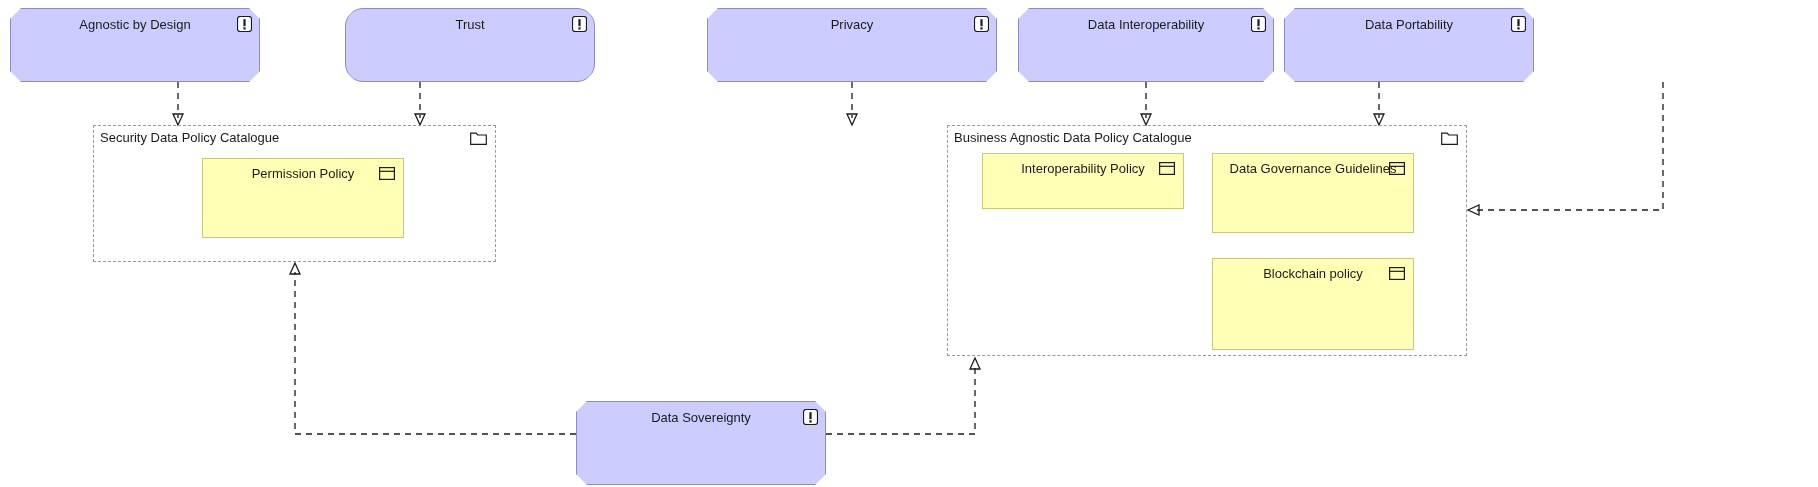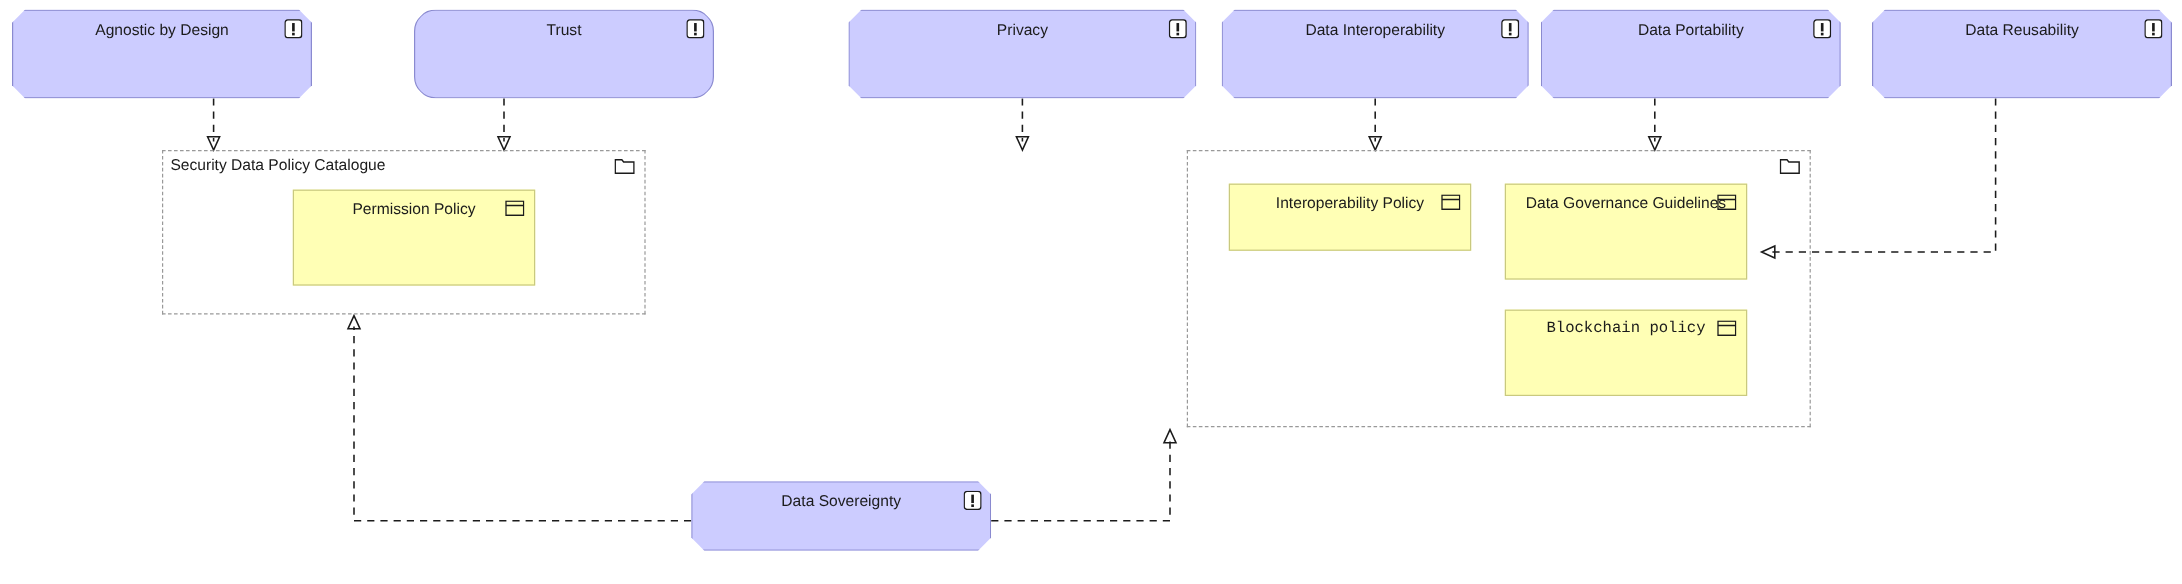--- a/index.html
+++ b/index.html
@@ -76,21 +76,20 @@
     top: 8px;
     width: 16px;
     height: 13px;
   }
   
   .grouping {
     position: absolute;
     border: 1px dashed #999999;
     box-sizing: border-box;
     background: transparent;
-    margin-left: 42px;
   }
   .grouping .glabel {
     position: absolute;
     left: 6px;
     top: 4px;
     font-size: 13px;
     color: #1b1b1b;
     line-height: 15px;
     white-space: nowrap;
   }
@@ -209,74 +208,67 @@
 
   <div class="principle" style="left:1018px; top:8px; width:256px; height:74px;">
     <div class="label">Data Interoperability</div>
     <svg class="pr-icon" viewBox="0 0 15 16">
       <rect x="0.5" y="0.5" width="14" height="15" rx="2.5" fill="#ffffff" stroke="#1b1b1b" stroke-width="1.2"></rect>
       <rect x="6.4" y="3.2" width="2.2" height="7" fill="#1b1b1b"></rect>
       <rect x="6.4" y="11.3" width="2.2" height="2.2" fill="#1b1b1b"></rect>
     </svg>
   </div>
 
-  <div class="principle" style="left:1560px; top:8px; width:250px; height:74px;">
-    <div class="label">Data Reusability</div>
-    <svg class="pr-icon" viewBox="0 0 15 16">
-      <rect x="0.5" y="0.5" width="14" height="15" rx="2.5" fill="#ffffff" stroke="#1b1b1b" stroke-width="1.2"></rect>
-      <rect x="6.4" y="3.2" width="2.2" height="7" fill="#1b1b1b"></rect>
-      <rect x="6.4" y="11.3" width="2.2" height="2.2" fill="#1b1b1b"></rect>
-    </svg>
-  </div>
 
   <div class="grouping" style="left:93px; top:125px; width:403px; height:137px;">
     <div class="glabel">Security Data Policy Catalogue</div>
     <svg class="folder-icon" viewBox="0 0 17 14">
       <path d="M0.7 13.3 V2.2 H6.2 L7.7 4.0 H16.3 V13.3 Z" fill="none" stroke="#1b1b1b" stroke-width="1.2" stroke-linejoin="miter"></path>
     </svg>
     <div class="bizobj" style="left:108px; top:32px; width:202px; height:80px;">
       <div class="label">Permission Policy</div>
       <svg class="bo-icon" viewBox="0 0 16 13">
         <rect x="0.6" y="0.6" width="14.8" height="11.8" fill="none" stroke="#1b1b1b" stroke-width="1.2"></rect>
         <line x1="0.6" y1="4.3" x2="15.4" y2="4.3" stroke="#1b1b1b" stroke-width="1.2"></line>
       </svg>
     </div>
   </div>
 
   <div class="grouping" style="left:947px; top:125px; width:520px; height:231px;">
+    <div class="glabel">Business Agnostic Data Policy Catalogue</div>
     <svg class="folder-icon" viewBox="0 0 17 14">
       <path d="M0.7 13.3 V2.2 H6.2 L7.7 4.0 H16.3 V13.3 Z" fill="none" stroke="#1b1b1b" stroke-width="1.2" stroke-linejoin="miter"></path>
     </svg>
 
     <div class="bizobj" style="left:34px; top:27px; width:202px; height:56px;">
       <div class="label">Interoperability Policy</div>
       <svg class="bo-icon" viewBox="0 0 16 13">
         <rect x="0.6" y="0.6" width="14.8" height="11.8" fill="none" stroke="#1b1b1b" stroke-width="1.2"></rect>
         <line x1="0.6" y1="4.3" x2="15.4" y2="4.3" stroke="#1b1b1b" stroke-width="1.2"></line>
       </svg>
     </div>
 
     <div class="bizobj" style="left:264px; top:27px; width:202px; height:80px;">
       <div class="label">Data Governance Guidelines</div>
       <svg class="bo-icon" viewBox="0 0 16 13">
         <rect x="0.6" y="0.6" width="14.8" height="11.8" fill="none" stroke="#1b1b1b" stroke-width="1.2"></rect>
         <line x1="0.6" y1="4.3" x2="15.4" y2="4.3" stroke="#1b1b1b" stroke-width="1.2"></line>
       </svg>
     </div>
 
-    <div class="bizobj" style="left:264px; top:132px; width:202px; height:72px;font-family:Liberation Mono, monospace;">
+    <div class="bizobj" style="left:264px; top:132px; width:202px; height:92px;">
       <div class="label">Blockchain policy</div>
       <svg class="bo-icon" viewBox="0 0 16 13">
         <rect x="0.6" y="0.6" width="14.8" height="11.8" fill="none" stroke="#1b1b1b" stroke-width="1.2"></rect>
         <line x1="0.6" y1="4.3" x2="15.4" y2="4.3" stroke="#1b1b1b" stroke-width="1.2"></line>
       </svg>
     </div>
   </div>
 
-  <div class="principle" style="left:576px; top:401px; width:250px; height:58px;">
+  <div class="principle" style="left:576px; top:401px; width:250px; height:84px;">
     <div class="label">Data Sovereignty</div>
     <svg class="pr-icon" viewBox="0 0 15 16">
       <rect x="0.5" y="0.5" width="14" height="15" rx="2.5" fill="#ffffff" stroke="#1b1b1b" stroke-width="1.2"></rect>
       <rect x="6.4" y="3.2" width="2.2" height="7" fill="#1b1b1b"></rect>
       <rect x="6.4" y="11.3" width="2.2" height="2.2" fill="#1b1b1b"></rect>
     </svg>
   </div>
 
 </div>
 

